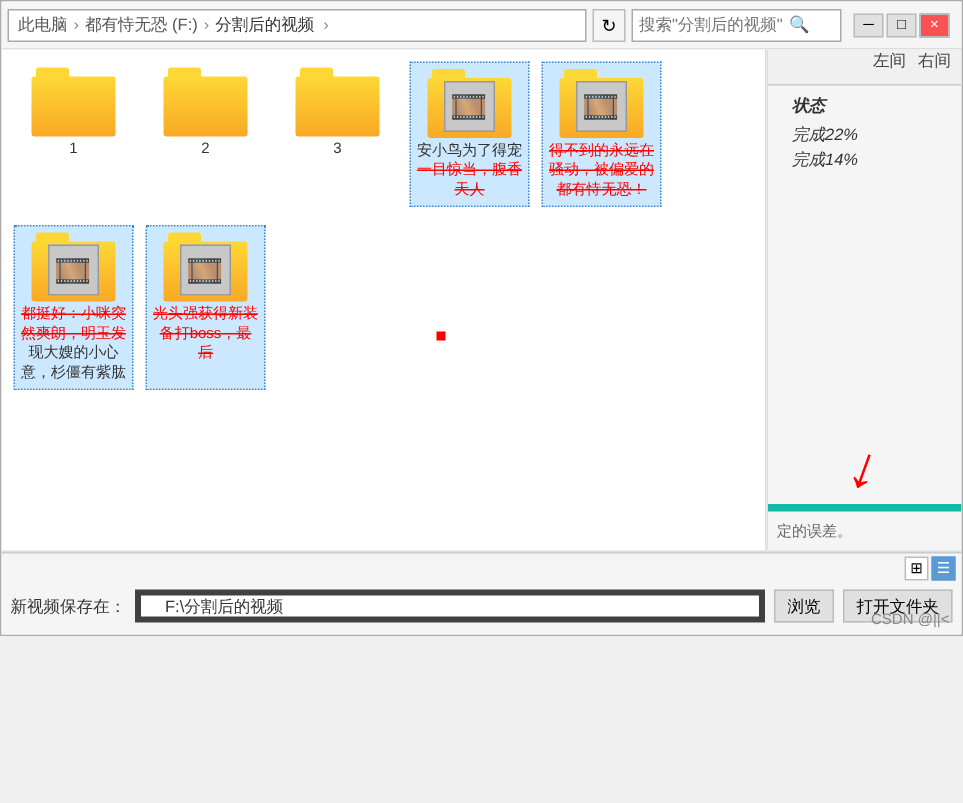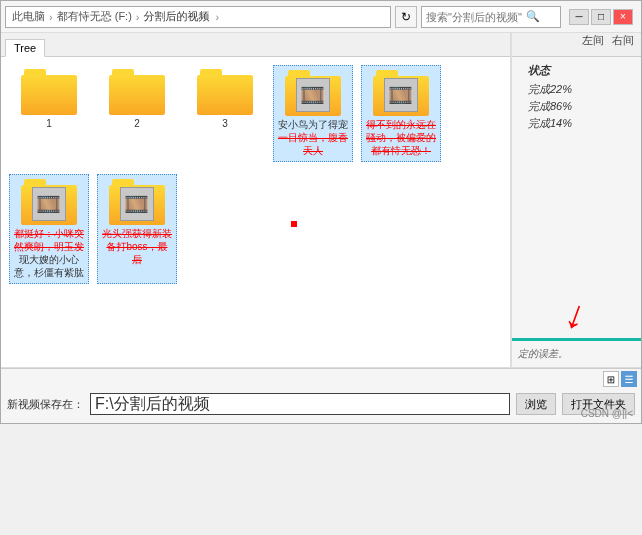--- a/index.html
+++ b/index.html
@@ -42,27 +42,27 @@
     .right-panel { width: 130px; display: flex; flex-direction: column; background: #f5f5f5; border-left: 1px solid #ddd; font-size: 11px; }
     .right-panel-header { height: 24px; background: #f0f0f0; border-bottom: 1px solid #ccc; display: flex; justify-content: flex-end; padding: 0 4px; gap: 2px; }
     .rph-btn { font-size: 11px; color: #444; cursor: pointer; padding: 0 3px; }
 
     
     .status-list { padding: 6px 16px; flex: 1; font-style: italic; }
     .status-item { margin-bottom: 2px; color: #333; font-size: 11px; }
     .status-item.label { font-weight: bold; margin-bottom: 4px; }
 
     
-    .right-note { padding: 6px; font-size: 10px; color: #666; border-top: 3px solid #14b8a6; margin-top: auto; font-style: italic; }
+    .right-note { padding: 6px; font-size: 10px; color: #666; border-top: 5px solid #14b8a6; margin-top: auto; }
 
     
     .bottom-area { height: 56px; background: #f5f5f5; border-top: 1px solid #ddd; display: flex; flex-direction: column; }
     .bottom-row1 { display: flex; align-items: center; padding: 4px 6px; gap: 6px; }
     .bottom-label { font-size: 11px; color: #333; white-space: nowrap; }
-    .bottom-path { font-size: 16px; color: #333; flex: 1; background: #fff; border: 1px solid #404040; height: 22px; padding: 0 4px; display: flex; align-items: center; }
+    .bottom-path { font-size: 11px; color: #333; flex: 1; background: #fff; border: 4px solid #404040; height: 22px; padding: 0 16px; display: flex; align-items: center; }
     .btn-small { height: 22px; padding: 0 8px; background: #e0e0e0; border: 1px solid #bbb; font-size: 11px; cursor: pointer; white-space: nowrap; }
     .action-btn { height: 26px; padding: 0 10px; font-size: 11px; cursor: pointer; border: 1px solid #bbb; background: #e8e8e8; display: flex; align-items: center; gap: 3px; }
     .action-btn.confirm { background: #4caf50; border-color: #388e3c; color: #fff; }
 
     
     .pagination-area { display: flex; align-items: center; justify-content: flex-end; padding: 2px 4px; }
     .page-btn { width: 16px; height: 16px; border: 1px solid #bbb; background: #fff; font-size: 10px; display: flex; align-items: center; justify-content: center; cursor: pointer; }
     .page-btn.active { background: #5b9bd5; color: #fff; border-color: #5b9bd5; }
 
     .thumbnail-folder { position: relative; width: 56px; height: 46px; }
@@ -130,23 +130,20 @@
       <div class="wc-btn">─</div>
       <div class="wc-btn">□</div>
       <div class="wc-btn" style="background:#fa5252;color:#fff;">×</div>
     </div>
   </div>
 
   <div class="content-area" style="height: calc(100% - 32px - 56px);">
 
     <div class="file-browser">
 
-      <div class="tab-bar">
-        <div class="tab-item active">Tree</div>
-      </div>
 
       <div class="file-grid">
 
         <div class="file-item">
           <div class="plain-folder">
             <div class="ft"></div>
             <div class="fb"></div>
           </div>
           <div class="file-label">1</div>
         </div>
@@ -220,21 +217,20 @@
     </div>
 
     <div class="right-panel">
       <div class="right-panel-header">
         <span class="rph-btn">左间</span>
         <span class="rph-btn">右间</span>
       </div>
       <div class="status-list">
         <div class="status-item label">状态</div>
         <div class="status-item">完成22%</div>
-        <div class="status-item">完成86%</div>
         <div class="status-item">完成14%</div>
       </div>
 
       <div style="text-align:center; padding: 20px 0 4px 0; position:relative;">
         <span style="color:red; font-size:40px; display:block; transform: rotate(20deg); line-height:1;">↓</span>
       </div>
       <div class="right-note">定的误差。</div>
     </div>
   </div>
 

